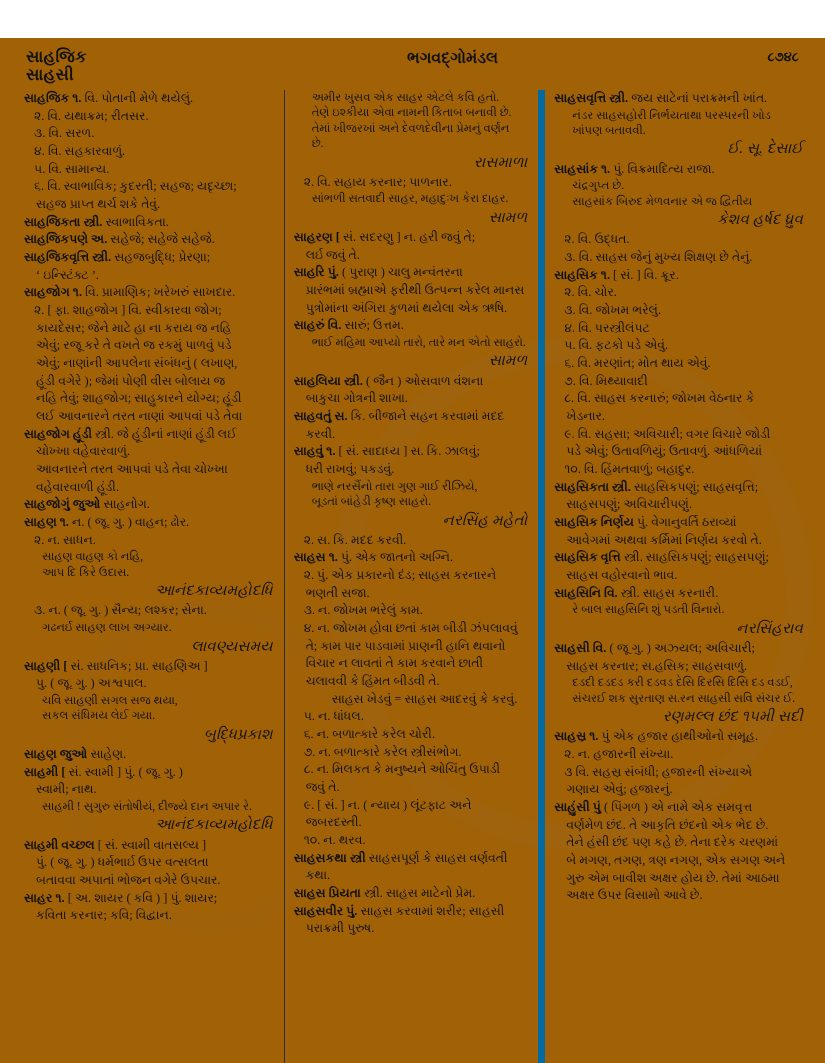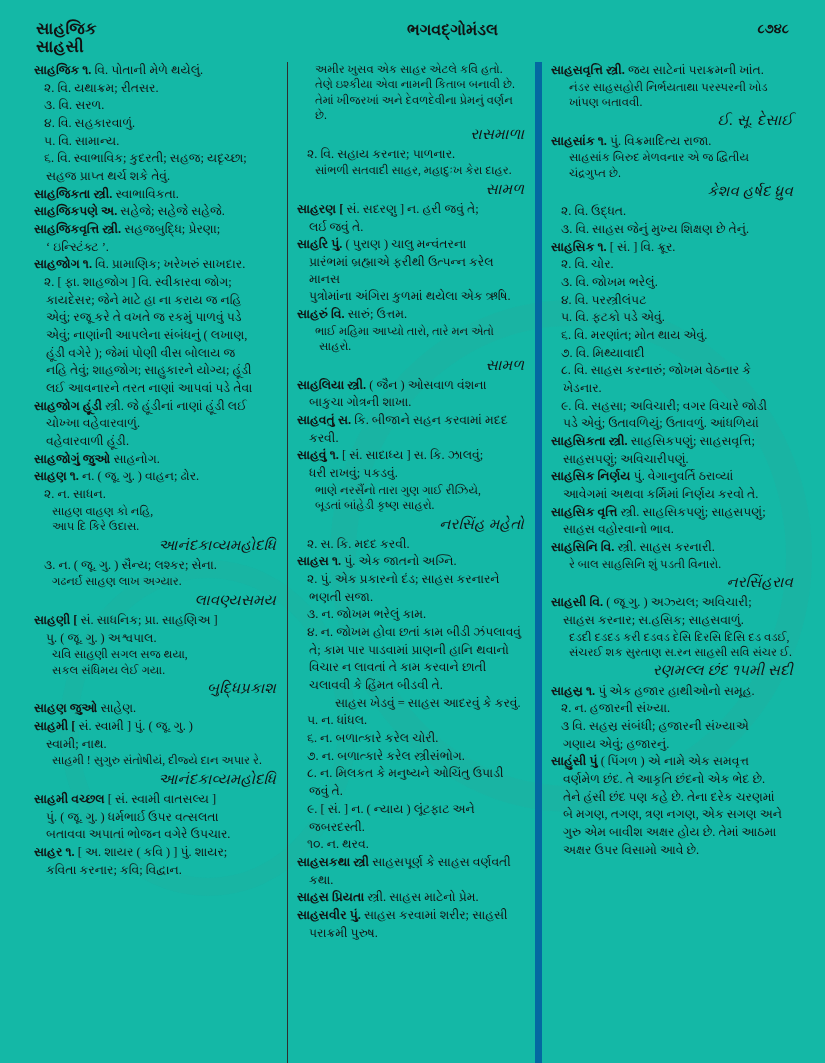--- a/index.html
+++ b/index.html
@@ -6,22 +6,23 @@
   body{
     width:825px;height:1063px;
     font-family:"Liberation Serif","DejaVu Serif",serif;
     color:#111;
     position:relative;
     overflow:hidden;
     -webkit-font-smoothing:none;
   }
   .page{
     position:absolute;inset:0;
-    background:#14b8a6;
-    padding:14px;
+    background:#a16207;
+    padding:4px;
+    margin-top:38px;
   }
   
   .watermark{
     position:absolute;
     left:330px;top:300px;
     width:430px;height:460px;
     border-radius:50%;
     border:26px solid rgba(120,120,120,0.055);
     pointer-events:none;
     z-index:0;
@@ -125,20 +126,21 @@
         <div class="e hw"><b>સાહજોગ ૧.</b> વિ. પ્રામાણિક; ખરેખરું સાખદાર.</div>
         <div class="e sense">૨. [ ફા. શાહજોગ ] વિ. સ્વીકારવા જોગ;</div>
         <div class="e cont">કાયદેસર; જેને માટે હા ના કરાય જ નહિ</div>
         <div class="e cont">એવું; રજૂ કરે તે વખતે જ રકમું પાળવું પડે</div>
         <div class="e cont">એવું; નાણાંની આપલેના સંબંધનું ( લખાણ,</div>
         <div class="e cont">હૂંડી વગેરે ); જેમાં પોણી વીસ બોલાય જ</div>
         <div class="e cont">નહિ તેવું; શાહજોગ; સાહુકારને યોગ્ય; હૂંડી</div>
         <div class="e cont">લઈ આવનારને તરત નાણાં આપવાં પડે તેવા</div>
         <div class="e hw"><b>સાહજોગ હૂંડી</b> સ્ત્રી. જે હૂંડીનાં નાણાં હૂંડી લઈ</div>
         <div class="e cont">ચોખ્ખા વહેવારવાળું.</div>
+        <div class="e cont">આવનારને તરત આપવાં પડે તેવા ચોખ્ખા</div>
         <div class="e cont">વહેવારવાળી હૂંડી.</div>
         <div class="e hw"><b>સાહજોગું જુઓ</b> સાહનોગ.</div>
         <div class="e hw"><b>સાહણ ૧.</b> ન. ( જૂ. ગુ. ) વાહન; ઢોર.</div>
         <div class="e sense">૨. ન. સાધન.</div>
         <div class="quote">સાહણ વાહણ કો નહિ,</div>
         <div class="quote">આપ દિ કિરે  ઉદાસ.</div>
         <div class="cite">આનંદકાવ્યમહોદધિ</div>
         <div class="e sense">૩. ન. ( જૂ. ગુ. ) સૈન્ય; લશ્કર; સેના.</div>
         <div class="quote">ગઢનર્ઇ સાહણ લાખ અગ્યાર.</div>
         <div class="cite">લાવણ્યસમય</div>
@@ -207,36 +209,37 @@
         <div class="e hw"><b>સાહસ પ્રિયતા</b> સ્ત્રી. સાહસ માટેનો પ્રેમ.</div>
         <div class="e hw"><b>સાહસવીર પું.</b> સાહસ કરવામાં શરીર; સાહસી</div>
         <div class="e cont">પરાક્રમી પુરુષ.</div>
       </div>
     <div class="col c3">
         <div class="e hw"><b>સાહસવૃત્તિ સ્ત્રી.</b> જય સાટેનાં પરાક્રમની ખાંત.</div>
         <div class="quote">નંડર સાહસહોરી નિર્ભયતાથા પરસ્પરની ખોડ</div>
         <div class="quote">ખાંપણ બતાવવી.</div>
         <div class="cite">ઈ. સૂ. દેસાઈ</div>
         <div class="e hw"><b>સાહસાંક ૧.</b> પું. વિક્રમાદિત્ય રાજા.</div>
+        <div class="quote">ચંદ્રગુપ્ત છે.</div>
         <div class="quote">સાહસાંક બિરુદ મેળવનાર એ જ દ્વિતીય</div>
-        <div class="quote">ચંદ્રગુપ્ત છે.</div>
         <div class="cite">કેશવ હર્ષદ ધ્રુવ</div>
         <div class="e sense">૨. વિ. ઉદ્ધત.</div>
         <div class="e sense">૩. વિ. સાહસ જેનું મુખ્ય શિક્ષણ છે તેનું.</div>
         <div class="e hw"><b>સાહસિક ૧.</b> [ સં. ] વિ. ક્રૂર.</div>
         <div class="e sense">૨. વિ. ચોર.</div>
         <div class="e sense">૩. વિ. જોખમ ભરેલું.</div>
         <div class="e sense">૪. વિ. પરસ્ત્રીલંપટ</div>
         <div class="e sense">૫. વિ. ફટકો પડે એવું.</div>
         <div class="e sense">૬. વિ. મરણાંત; મોત થાય એવું.</div>
         <div class="e sense">૭. વિ. મિથ્યાવાદી</div>
         <div class="e sense">૮. વિ. સાહસ કરનારું; જોખમ વેઠનાર કે</div>
         <div class="e cont">ખેડનાર.</div>
         <div class="e sense">૯. વિ. સહસા; અવિચારી; વગર વિચારે જોડી</div>
         <div class="e cont">પડે એવું; ઉતાવળિયું; ઉતાવળું. આંધળિયાં</div>
+        <div class="e sense">૧૦. વિ. હિંમતવાળું; બહાદુર.</div>
         <div class="e hw"><b>સાહસિકતા સ્ત્રી.</b> સાહસિકપણું; સાહસવૃત્તિ;</div>
         <div class="e cont">સાહસપણું; અવિચારીપણું.</div>
         <div class="e hw"><b>સાહસિક નિર્ણય</b> પું. વેગાનુવર્તિ ઠરાવ્યાં</div>
         <div class="e cont">આવેગમાં અથવા કર્મિમાં નિર્ણય કરવો તે.</div>
         <div class="e hw"><b>સાહસિક વૃત્તિ</b> સ્ત્રી. સાહસિકપણું; સાહસપણું;</div>
         <div class="e cont">સાહસ વહોરવાનો ભાવ.</div>
         <div class="e hw"><b>સાહસિનિ વિ.</b> સ્ત્રી. સાહસ કરનારી.</div>
         <div class="quote">રે બાલ સાહસિનિ શું પડતી વિનારો.</div>
         <div class="cite">નરસિંહરાવ</div>
         <div class="e hw"><b>સાહસી વિ.</b> ( જૂ ગુ. ) અઝ્યલ; અવિચારી;</div>

